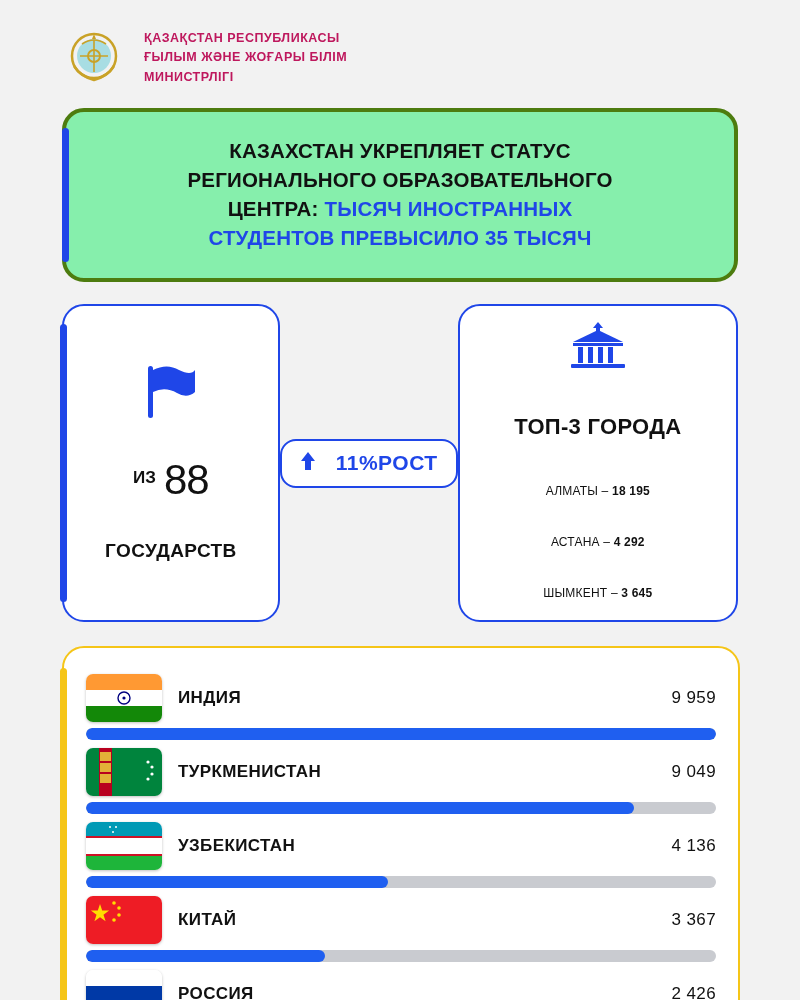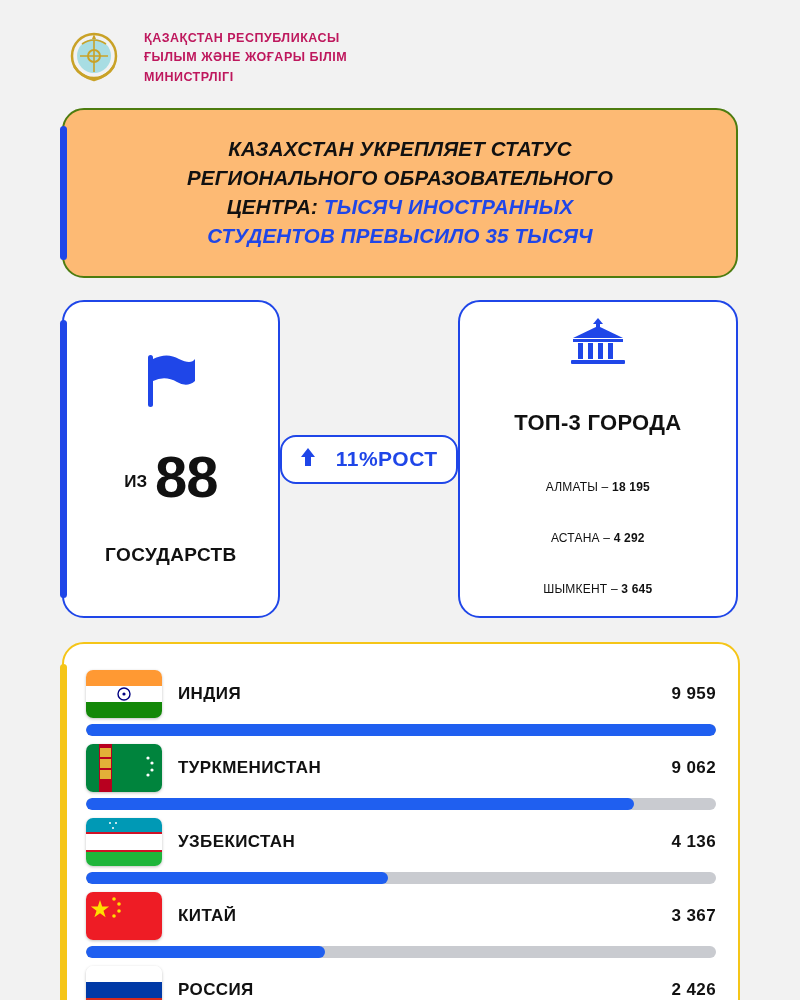--- a/index.html
+++ b/index.html
@@ -20,27 +20,26 @@
   }
   .emblem { width: 64px; height: 64px; flex: 0 0 64px; position: relative; }
   .header-text {
     font-size: 12.5px; font-weight: bold; letter-spacing: 0.5px;
     line-height: 1.55; color: #be185d; text-transform: uppercase;
   }
 
   
   .title-wrap { padding: 8px 62px 0 62px; position: relative; }
   .title-card {
-    background: #fdba74;
-    border: 2px solid #4d7c0f;
+    background: #86efac;
+    border: 4px solid #4d7c0f;
     border-radius: 22px;
     padding: 24px 34px 26px 34px;
     text-align: center;
     position: relative;
-    font-style: italic;
   }
   .title-card:before {
     content: "";
     position: absolute; left: -4px; top: 16px; bottom: 16px;
     width: 7px; border-radius: 6px; background: #1f46e8;
   }
   .title-line {
     font-size: 20.5px; font-weight: bold; line-height: 1.42;
     letter-spacing: 0.2px; color: #111;
   }
@@ -67,21 +66,21 @@
     padding: 16px 10px 18px 10px;
   }
   .card-states:before {
     content: "";
     position: absolute; left: -4px; top: 18px; bottom: 18px;
     width: 7px; border-radius: 6px; background: #1f46e8;
   }
   .flag-icon { margin-bottom: 4px; }
   .states-number-row { display: flex; align-items: flex-end; gap: 8px; }
   .states-prefix { font-size: 17px; font-weight: bold; padding-bottom: 12px; }
-  .states-number { font-size: 58px; font-weight: bold; line-height: 0.95; letter-spacing: -1px; }
+  .states-number { font-size: 42px; font-weight: normal; line-height: 0.95; letter-spacing: -1px; }
   .states-label { font-size: 19px; font-weight: bold; margin-top: 8px; letter-spacing: 0.4px; }
 
   .growth-wrap {
     flex: 1 1 auto;
     display: flex; align-items: center; justify-content: center;
   }
   .growth-badge {
     background: #fff;
     border: 2px solid #1f46e8;
     border-radius: 16px;
@@ -128,21 +127,21 @@
   .flag {
     width: 76px; height: 48px;
     border-radius: 7px;
     overflow: hidden;
     box-shadow: 0 1px 3px rgba(0,0,0,.25);
     flex: 0 0 76px;
     position: relative;
     background: #fff;
   }
   .country-name { font-size: 17px; font-weight: bold; letter-spacing: 0.4px; flex: 1 1 auto; }
-  .country-value { font-size: 17px; font-weight: bold; letter-spacing: 0.4px; }
+  .country-value { font-size: 17px; font-weight: normal; letter-spacing: 0.4px; }
   .bar-track {
     height: 12px; border-radius: 7px; background: #c9cbd0; width: 100%;
     overflow: hidden;
   }
   .bar-fill { height: 100%; border-radius: 7px; background: #1f5ff0; }
 </style>
 </head>
 <body>
 
 <div class="page">
@@ -269,21 +268,21 @@
             <rect x="14" y="15" width="11" height="9" fill="#eddc3e" opacity="0.8"></rect>
             <rect x="14" y="26" width="11" height="9" fill="#eddc3e" opacity="0.8"></rect>
             <path d="M52 12 a10 10 0 1 0 0 20 a8 8 0 1 1 0 -20 z" fill="#fff"></path>
             <circle cx="62" cy="14" r="1.6" fill="#fff"></circle>
             <circle cx="66" cy="19" r="1.6" fill="#fff"></circle>
             <circle cx="66" cy="26" r="1.6" fill="#fff"></circle>
             <circle cx="62" cy="31" r="1.6" fill="#fff"></circle>
           </svg>
         </div>
         <div class="country-name">ТУРКМЕНИСТАН</div>
-        <div class="country-value">9 062</div>
+        <div class="country-value">9 049</div>
       </div>
       <div class="bar-track">
         <div class="bar-fill" style="width:87%"></div>
       </div>
     </div>
 
     <div class="country-row">
       <div class="country-head">
         <div class="flag">
           <svg width="76" height="48" viewBox="0 0 76 48" aria-hidden="true">

